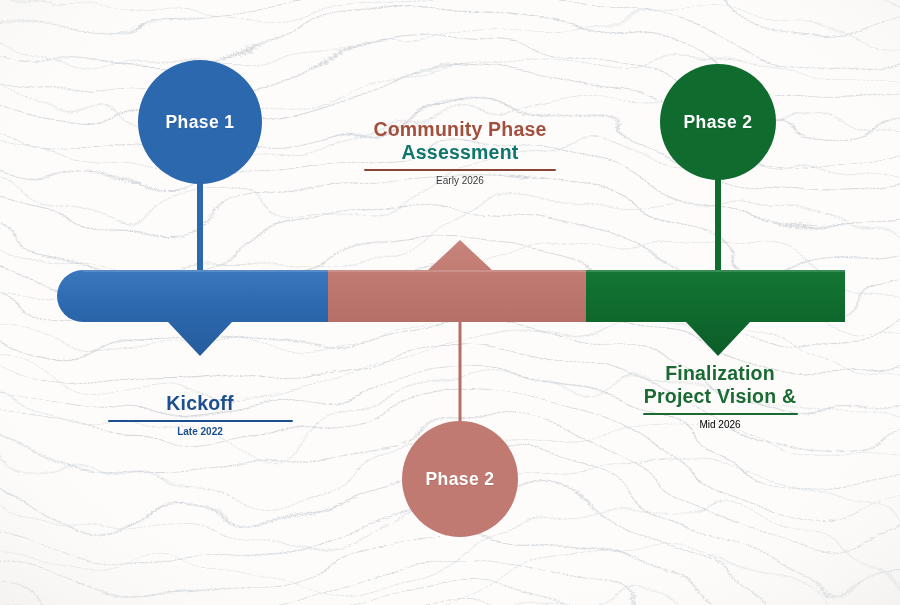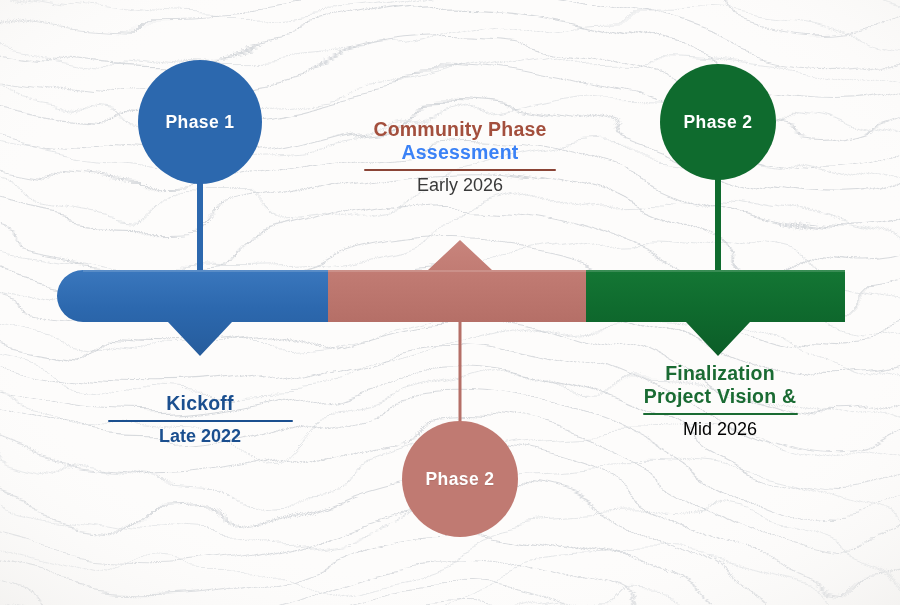--- a/index.html
+++ b/index.html
@@ -45,21 +45,21 @@
     font-weight: bold;
     font-size: 19.5px;
     letter-spacing: 0.2px;
   }
   .lbl-rule {
     height: 2px;
     margin: 5px auto 4px auto;
     border-radius: 1px;
   }
   .lbl-date {
-    font-size: 18px;
+    font-size: 10px;
   }
   .date-bold {
     font-weight: bold;
   }
   .circle-text {
     position: absolute;
     z-index: 4;
     color: #ffffff;
     font-weight: bold;
     font-size: 17.5px;
@@ -196,21 +196,21 @@
   <div class="circle-text" style="left:658px; top:112px; width:120px;">Phase 2</div>
 
   <div class="lbl" style="left:90px; top:392px; width:220px;">
     <div class="lbl-title" style="color:#1b4f8f;">Kickoff</div>
     <div class="lbl-rule" style="background:#1b4f8f; width:185px;"></div>
     <div class="lbl-date date-bold" style="color:#1b4f8f;">Late 2022</div>
   </div>
 
   <div class="lbl" style="left:340px; top:118px; width:240px;">
     <div class="lbl-title" style="color:#a34f3d;">Community Phase</div>
-    <div class="lbl-title" style="color:#3b82f6;">Assessment</div>
+    <div class="lbl-title" style="color:#0f766e;">Assessment</div>
     <div class="lbl-rule" style="background:#8a4436; width:192px;"></div>
     <div class="lbl-date" style="color:#3a3a3a;">Early 2026</div>
   </div>
 
   <div class="lbl" style="left:600px; top:362px; width:240px;">
     <div class="lbl-title" style="color:#1a6b33;">Finalization</div>
     <div class="lbl-title" style="color:#1a6b33;">Project Vision &amp;</div>
     <div class="lbl-rule" style="background:#1a6b33; width:155px;"></div>
     <div class="lbl-date" style="color:#000000;">Mid 2026</div>
   </div>

